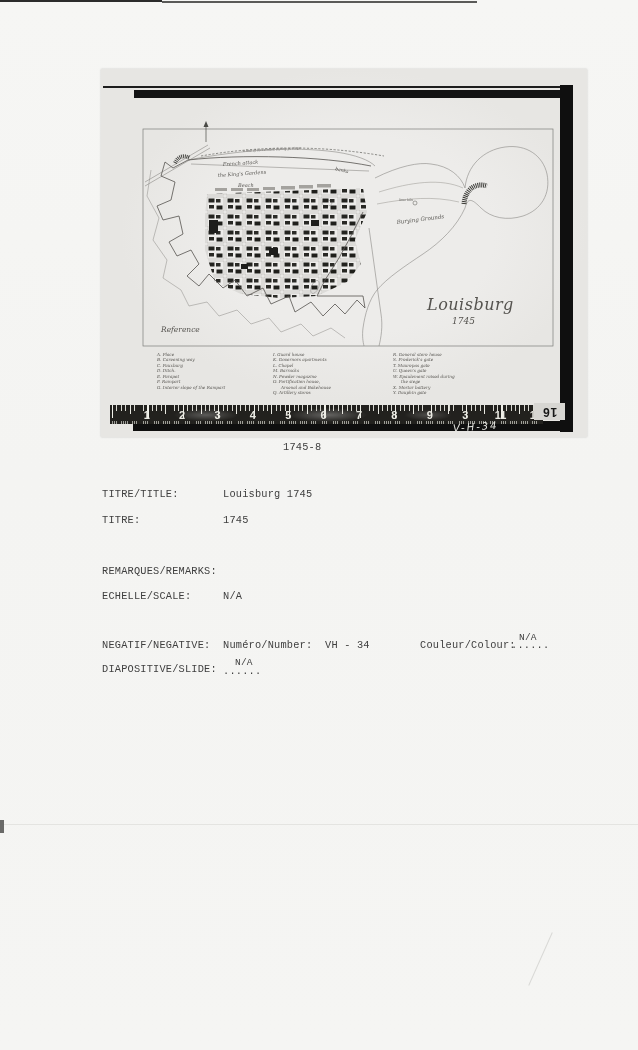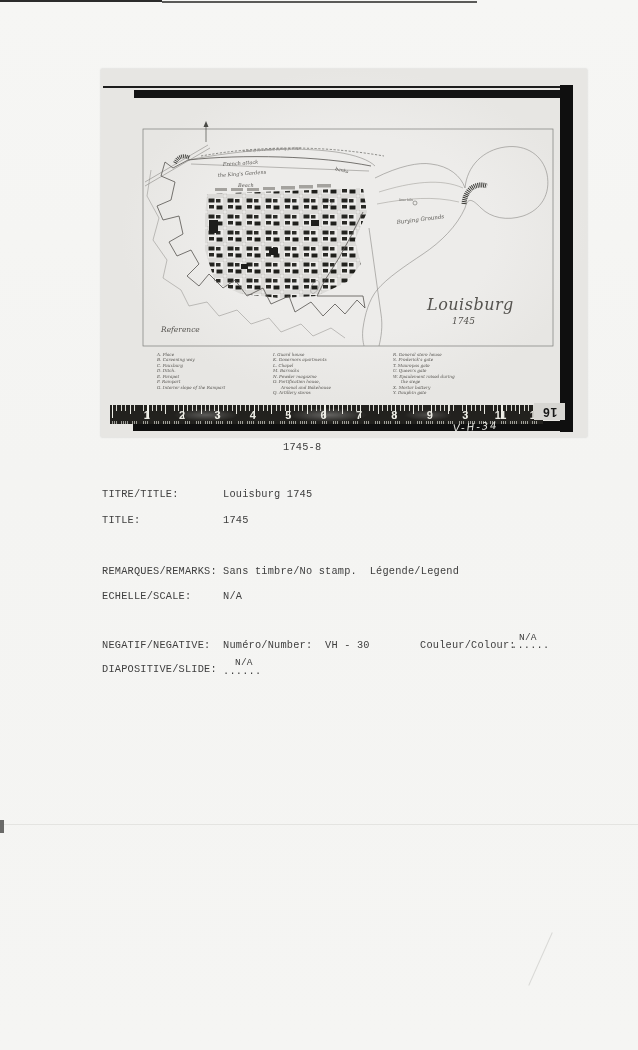--- a/index.html
+++ b/index.html
@@ -229,34 +229,33 @@
     <div class="neg-code">V-H-34</div>
   </div>
 
   <div class="typed pnum" style="position:absolute">1745-8</div>
 
   <div class="row r1">
     <span class="typed lab">TITRE/TITLE:</span>
     <span class="typed val">Louisburg 1745</span>
   </div>
   <div class="row r2">
-    <span class="typed lab">TITLE:</span>
+    <span class="typed lab">TITRE:</span>
     <span class="typed val">1745</span>
   </div>
   <div class="row r4">
     <span class="typed lab">REMARQUES/REMARKS:</span>
-    <span class="typed val">Sans timbre/No stamp.  Légende/Legend</span>
   </div>
   <div class="row r5">
     <span class="typed lab">ECHELLE/SCALE:</span>
     <span class="typed val">N/A</span>
   </div>
   <div class="row r7">
     <span class="typed lab">NEGATIF/NEGATIVE:</span>
-    <span class="typed val">Numéro/Number:  VH - 30</span>
+    <span class="typed val">Numéro/Number:  VH - 34</span>
     <span class="typed colour-lab">Couleur/Colour:</span>
     <span class="typed colour-dots">......</span>
     <span class="typed sup-na-1">N/A</span>
   </div>
   <div class="row r8">
     <span class="typed lab">DIAPOSITIVE/SLIDE:</span>
     <span class="typed slide-dots">......</span>
     <span class="typed sup-na-2">N/A</span>
   </div>
 

